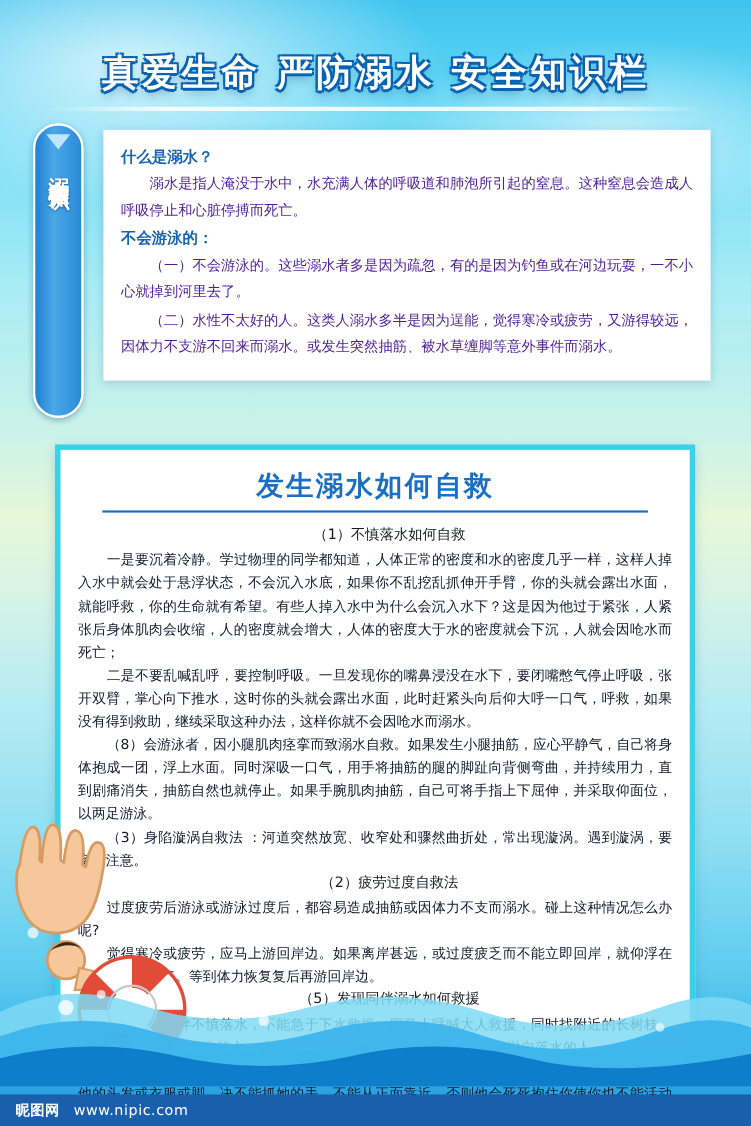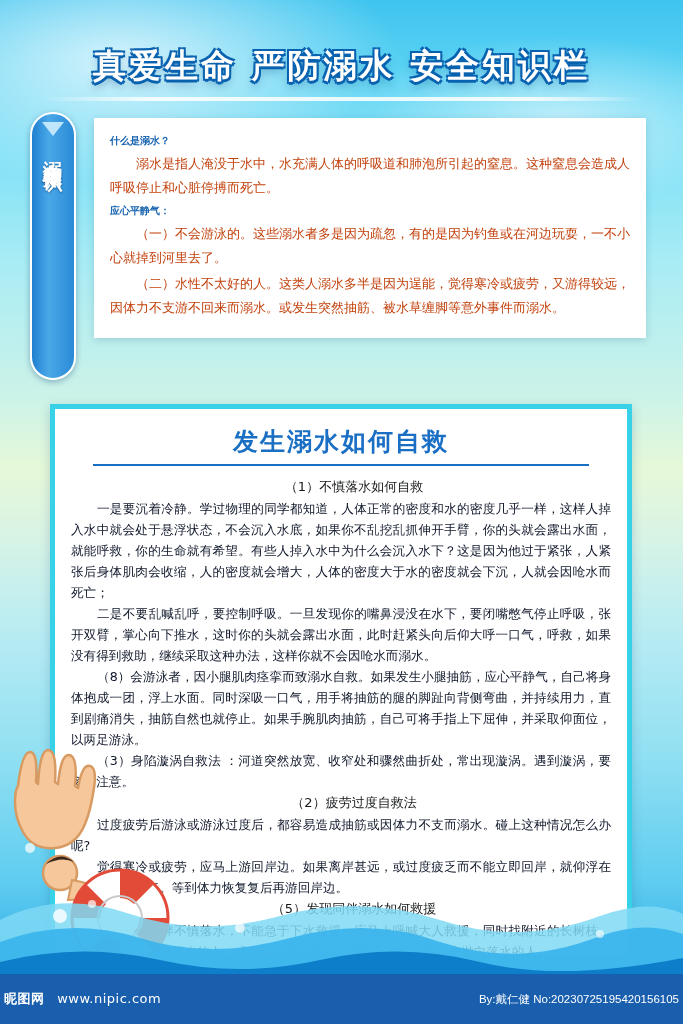--- a/index.html
+++ b/index.html
@@ -104,26 +104,26 @@
     top: 118px;
     width: 552px;
     background: #ffffff;
     box-shadow: 0 2px 8px rgba(0,60,110,0.18);
     padding: 12px 16px 16px 16px;
     box-sizing: border-box;
   }
   .sec-head {
     color: #1864b0;
     font-weight: bold;
-    font-size: 10px;
+    font-size: 14px;
     margin: 4px 0 4px 0;
     font-family: "DejaVu Sans", "Liberation Sans", sans-serif;
   }
   .body-text {
-    color: #c2410c;
+    color: #4c1d95;
     font-size: 13px;
     line-height: 24px;
     text-align: justify;
     text-indent: 26px;
     margin: 0 0 2px 0;
     font-family: "DejaVu Sans", "Liberation Sans", sans-serif;
   }
 
   
   .card-bottom {
@@ -193,26 +193,26 @@
     height: 130px;
     pointer-events: none;
   }
 
   
   .footer {
     position: absolute;
     left: 0;
     bottom: 0;
     width: 683px;
-    height: 50px;
+    height: 29px;
     background: #1a5fae;
     display: flex;
     align-items: center;
     justify-content: space-between;
-    padding: 0 4px;
+    padding: 0 14px;
     box-sizing: border-box;
   }
   .footer-left {
     color: #ffffff;
     font-size: 13px;
     letter-spacing: 0.5px;
     font-family: "DejaVu Sans", "Liberation Sans", sans-serif;
   }
   .footer-left .cn { font-weight: bold; }
   .footer-right {
@@ -232,21 +232,21 @@
   </div>
 
   <div class="side-tab">
     <div class="side-tab-arrow"></div>
     <div class="side-tab-text">溺水自救知识</div>
   </div>
 
   <div class="card-top">
     <div class="sec-head">什么是溺水？</div>
     <p class="body-text">溺水是指人淹没于水中，水充满人体的呼吸道和肺泡所引起的窒息。这种窒息会造成人呼吸停止和心脏停搏而死亡。</p>
-    <div class="sec-head">应心平静气：</div>
+    <div class="sec-head">不会游泳的：</div>
     <p class="body-text">（一）不会游泳的。这些溺水者多是因为疏忽，有的是因为钓鱼或在河边玩耍，一不小心就掉到河里去了。</p>
     <p class="body-text">（二）水性不太好的人。这类人溺水多半是因为逞能，觉得寒冷或疲劳，又游得较远，因体力不支游不回来而溺水。或发生突然抽筋、被水草缠脚等意外事件而溺水。</p>
   </div>
 
   <div class="card-bottom">
     <div class="card-bottom-title">发生溺水如何自救</div>
     <div class="title-rule"></div>
 
     <p class="sub-head">（1）不慎落水如何自救</p>
     <p class="p">一是要沉着冷静。学过物理的同学都知道，人体正常的密度和水的密度几乎一样，这样人掉入水中就会处于悬浮状态，不会沉入水底，如果你不乱挖乱抓伸开手臂，你的头就会露出水面，就能呼救，你的生命就有希望。有些人掉入水中为什么会沉入水下？这是因为他过于紧张，人紧张后身体肌肉会收缩，人的密度就会增大，人体的密度大于水的密度就会下沉，人就会因呛水而死亡；</p>
@@ -303,16 +303,15 @@
       <circle cx="470" cy="60" r="6" fill="#ffffff" opacity="0.7"></circle>
       <circle cx="600" cy="76" r="4" fill="#ffffff" opacity="0.6"></circle>
     </svg>
   </div>
 
   <div class="footer">
     <div class="footer-left">
       <span class="cn">昵图网</span>
       <span style="margin-left:8px;">www.nipic.com</span>
     </div>
-    <div class="footer-right">By:戴仁健 No:20230725195420156105</div>
   </div>
 
 </div>
 
 </body></html>

